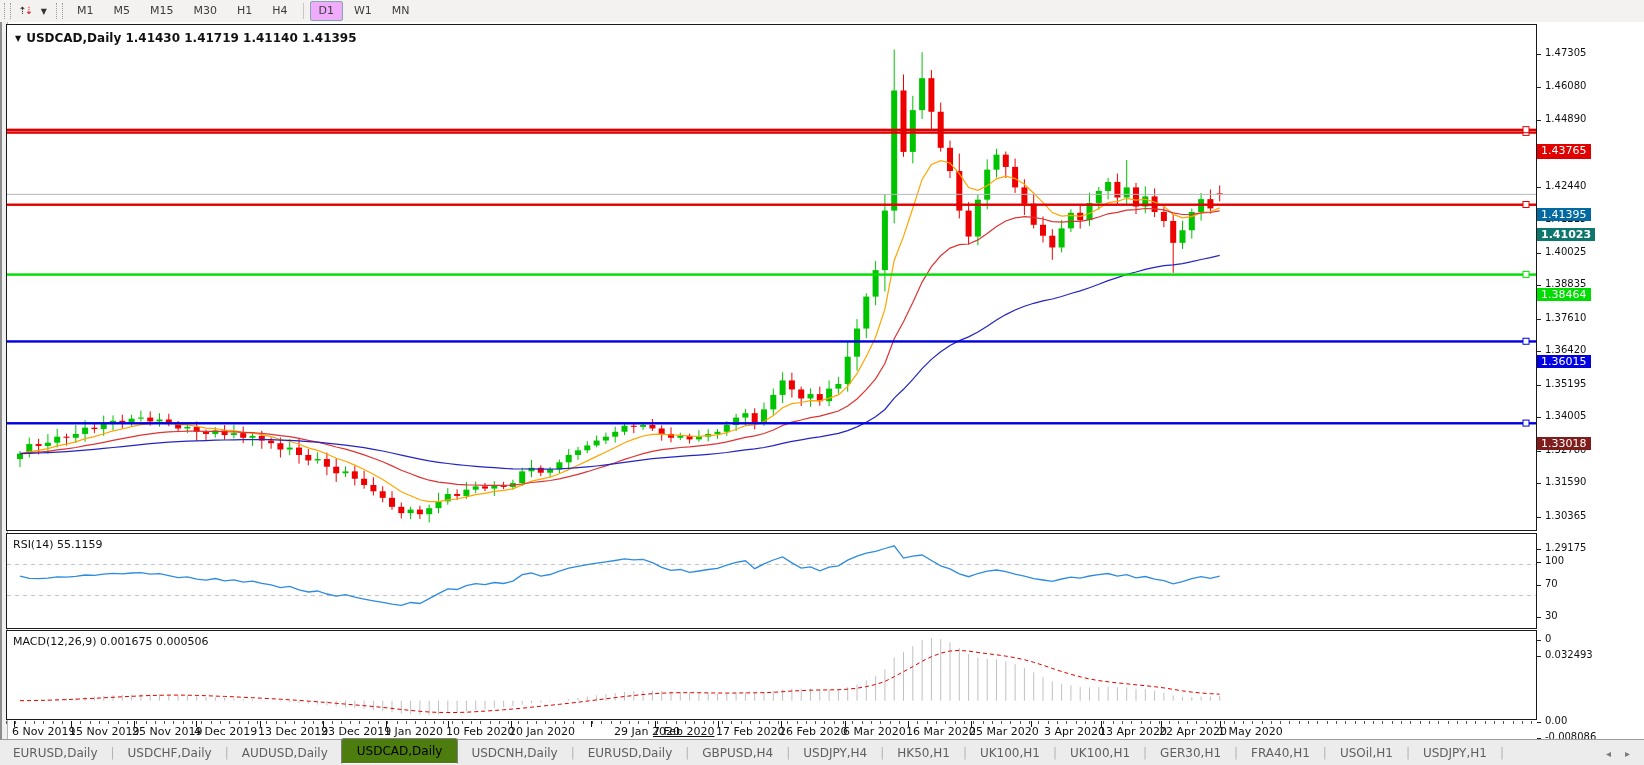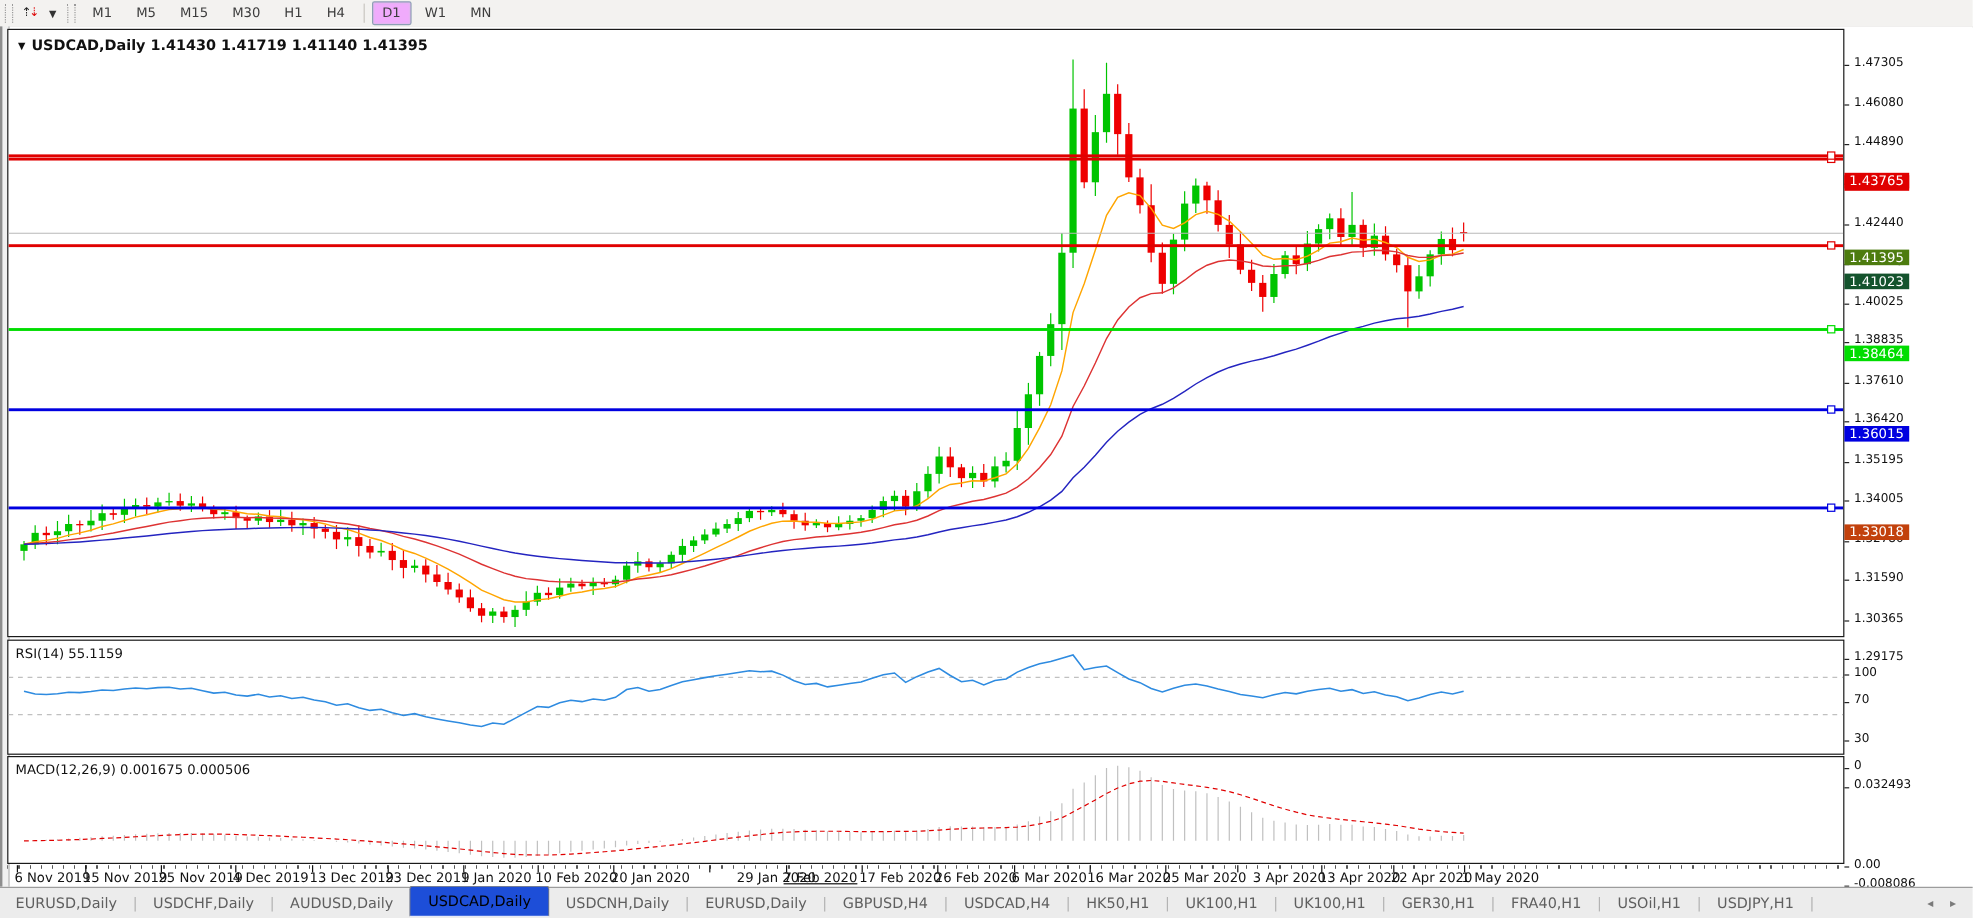--- a/index.html
+++ b/index.html
@@ -39,21 +39,21 @@
   
   #dateaxis{position:absolute;left:6px;top:699px;width:1531px;height:17px;}
   #dateaxis .minor{position:absolute;left:0;top:0;width:1531px;height:3px;
     background:repeating-linear-gradient(to right,#555 0 1px,transparent 1px 9.3px);}
   .datetick{position:absolute;top:0;width:1px;height:6px;background:#111;}
   .datelabel{position:absolute;top:4px;font-size:11px;color:#111;white-space:nowrap;}
   
   #tabbar{position:absolute;left:0;top:739px;width:1644px;height:26px;background:#ececec;
           border-top:1px solid #9c9c9c;display:flex;align-items:center;}
   .tab{font-size:12px;color:#5f5f5f;padding:4px 13px;white-space:nowrap;cursor:default;}
-  .tab.active{background:#1d4ed8;color:#000;border:1px solid #808080;border-bottom:1px solid #fff;
+  .tab.active{background:#4d7c0f;color:#000;border:1px solid #808080;border-bottom:1px solid #fff;
               border-radius:3px 3px 0 0;margin-top:-4px;padding:5px 15px;}
   .tab-sep{color:#b3b3b3;font-size:12px;}
   #tab-arrows{margin-left:auto;margin-right:14px;display:flex;gap:14px;color:#7a7a7a;font-size:10px;}
   #tab-arrows span{cursor:default;}
 </style>
 </head>
 <body>
 
 <div id="app">
 
@@ -541,25 +541,25 @@
         <div class="tickmark" style="top: 428.576px;"></div>
         <div class="ticktext" style="top: 421.576px;">1.32780</div>
         <div class="tickmark" style="top: 461.067px;"></div>
         <div class="ticktext" style="top: 454.067px;">1.31590</div>
         <div class="tickmark" style="top: 494.513px;"></div>
         <div class="ticktext" style="top: 487.513px;">1.30365</div>
         <div class="tickmark" style="top: 527.003px;"></div>
         <div class="ticktext" style="top: 520.003px;">1.29175</div>
         <div class="pricelabel" style="top: 124.383px; background: rgb(224, 0, 0);">1.43665</div>
         <div class="pricelabel" style="top: 121.653px; background: rgb(224, 0, 0);">1.43765</div>
-        <div class="pricelabel" style="top: 206px; background: #14532d;">1.41023</div>
+        <div class="pricelabel" style="top: 206px; background: #0f766e; font-weight: bold;">1.41023</div>
         <div class="pricelabel" style="top: 266.386px; background: rgb(0, 221, 0);">1.38464</div>
         <div class="pricelabel" style="top: 333.251px; background: rgb(0, 0, 224);">1.36015</div>
-        <div class="pricelabel" style="top: 415.078px; background: #c2410c;">1.33018</div>
-        <div class="pricelabel" style="top: 186.361px; background: #4d7c0f;">1.41395</div>
+        <div class="pricelabel" style="top: 415.078px; background: #7f1d1d;">1.33018</div>
+        <div class="pricelabel" style="top: 186.361px; background: #0369a1;">1.41395</div>
         <div class="tickmark" style="top: 540px;"></div>
         <div class="ticktext" style="top: 533px;">100</div>
         <div class="tickmark" style="top: 563.4px;"></div>
         <div class="ticktext" style="top: 556.4px;">70</div>
         <div class="tickmark" style="top: 594.6px;"></div>
         <div class="ticktext" style="top: 587.6px;">30</div>
         <div class="tickmark" style="top: 618px;"></div>
         <div class="ticktext" style="top: 611px;">0</div>
         <div class="tickmark" style="top: 634px;"></div>
         <div class="ticktext" style="top: 627px;">0.032493</div>
@@ -621,21 +621,21 @@
         <div class="tab">USDCHF,Daily</div>
         <span class="tab-sep">|</span>
         <div class="tab">AUDUSD,Daily</div>
         <div class="tab active">USDCAD,Daily</div>
         <div class="tab">USDCNH,Daily</div>
         <span class="tab-sep">|</span>
         <div class="tab">EURUSD,Daily</div>
         <span class="tab-sep">|</span>
         <div class="tab">GBPUSD,H4</div>
         <span class="tab-sep">|</span>
-        <div class="tab">USDCAD,H4</div>
+        <div class="tab">USDJPY,H4</div>
         <span class="tab-sep">|</span>
         <div class="tab">HK50,H1</div>
         <span class="tab-sep">|</span>
         <div class="tab">UK100,H1</div>
         <span class="tab-sep">|</span>
         <div class="tab">UK100,H1</div>
         <span class="tab-sep">|</span>
         <div class="tab">GER30,H1</div>
         <span class="tab-sep">|</span>
         <div class="tab">FRA40,H1</div>

